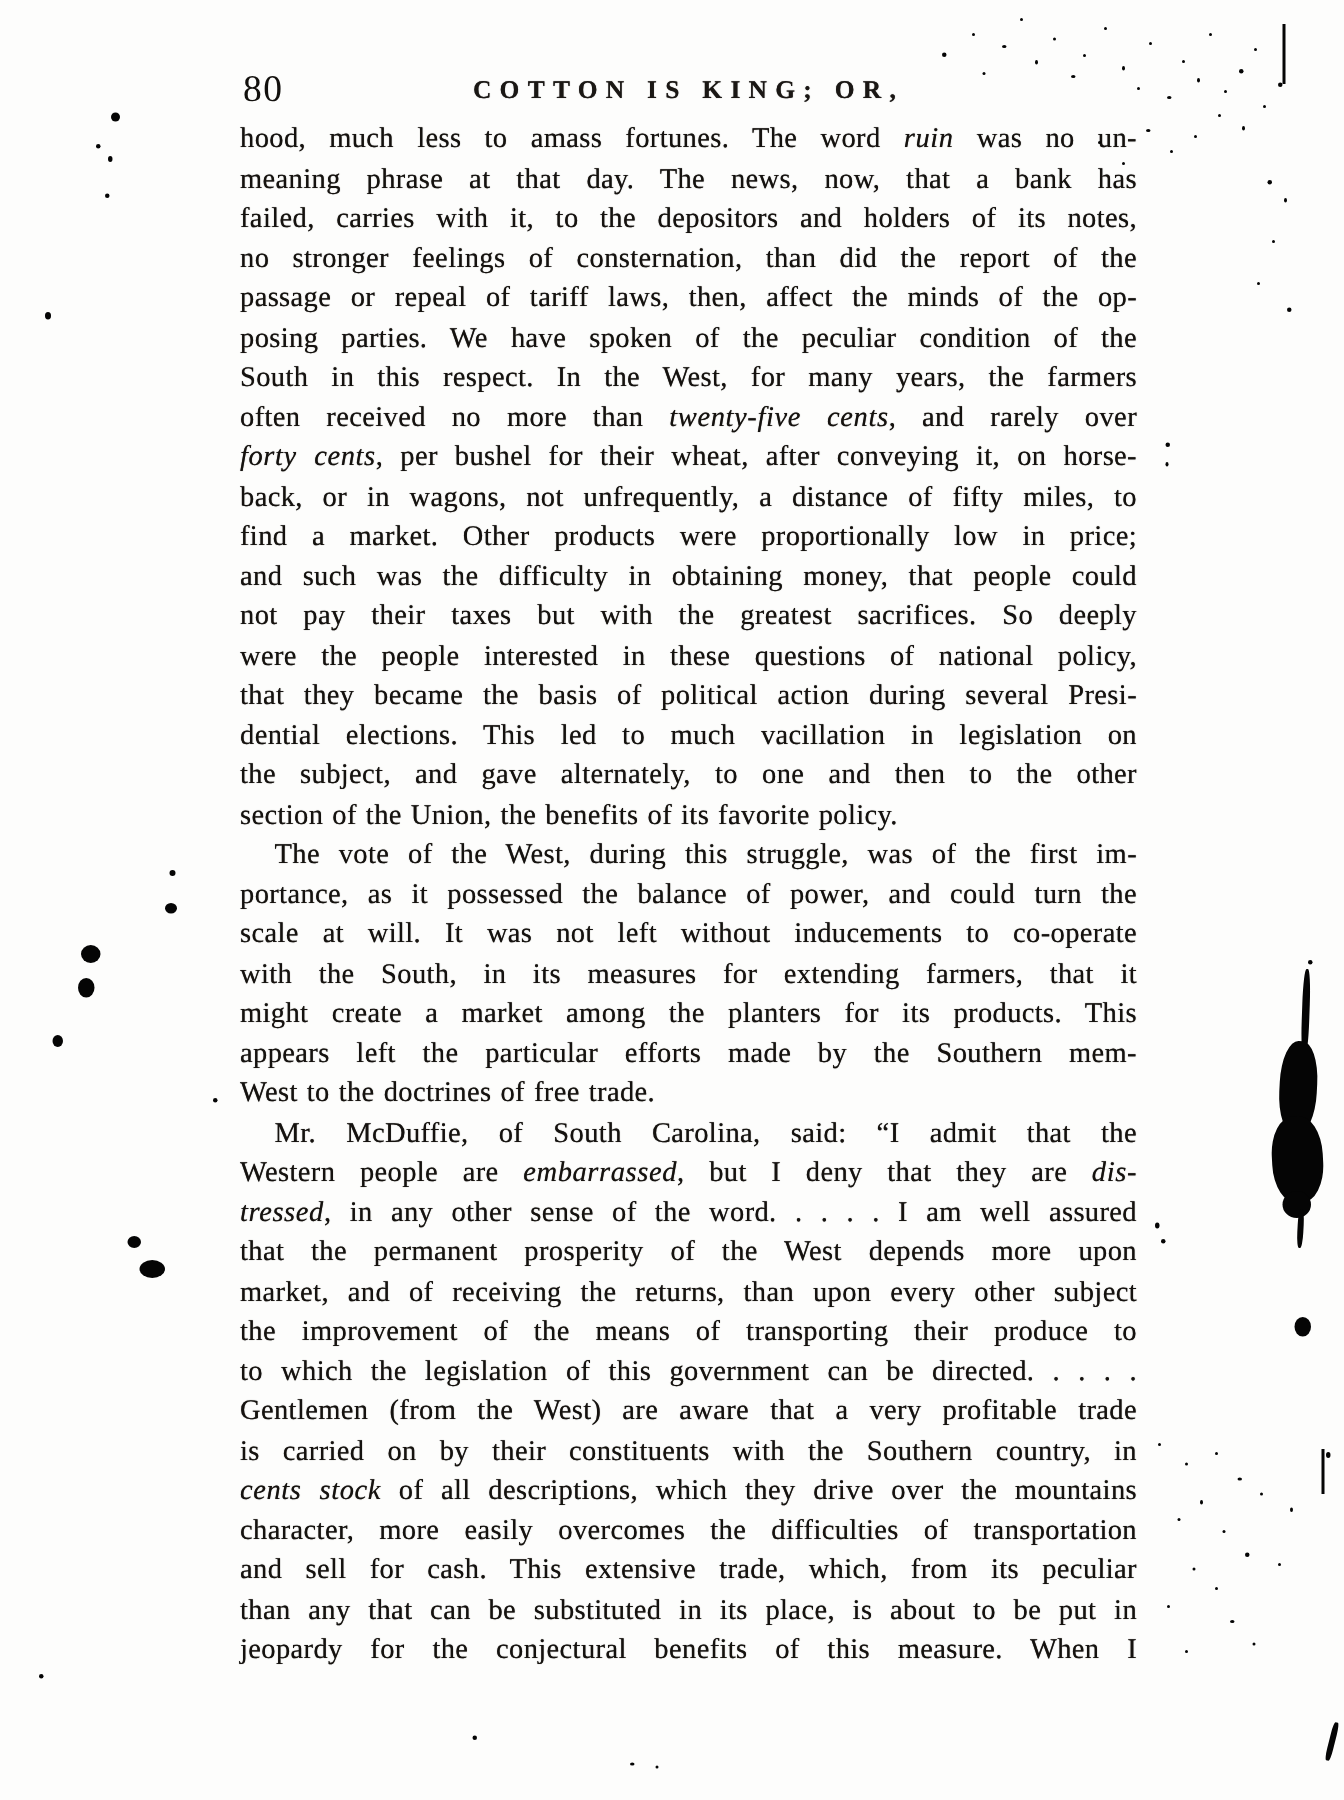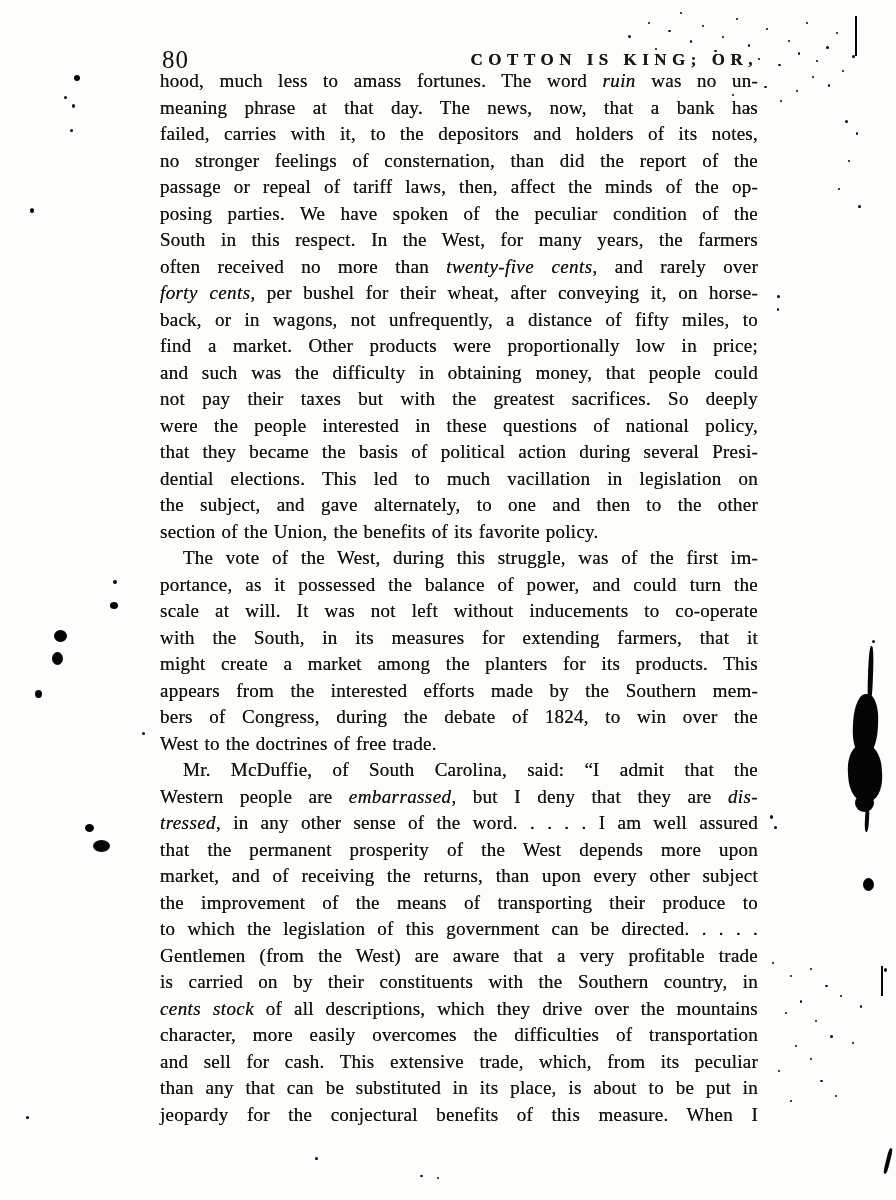--- a/index.html
+++ b/index.html
@@ -26,33 +26,33 @@
   .page-number {
     position: absolute;
     left: 2px;
     top: 2px;
     font-size: 25px;
     letter-spacing: 1px;
     color: #12100d;
   }
   .running-title {
     display: block;
-    text-align: right;
+    text-align: center;
     padding-top: 6px;
     font-size: 17px;
     font-weight: bold;
     letter-spacing: 5.5px;
     white-space: nowrap;
     color: #1a1714;
     text-shadow: 0 0 0.5px rgba(20,18,15,0.8);
   }
   .body-text {
     position: absolute;
     left: 160px;
-    top: 68px;
+    top: 80px;
     width: 598px;
     font-size: 19px;
     line-height: 26.5px;
     letter-spacing: 0.25px;
     word-spacing: 1px;
     text-shadow: 0 0 0.5px rgba(25,22,18,0.85);
   }
   .line {
     text-align: justify;
     text-align-last: justify;
@@ -107,22 +107,21 @@
       <div class="line"><span>were the people interested in these questions of national policy,</span></div>
       <div class="line"><span>that they became the basis of political action during several Presi-</span></div>
       <div class="line"><span>dential elections.  This led to much vacillation in legislation on</span></div>
       <div class="line"><span>the subject, and gave alternately, to one and then to the other</span></div>
       <div class="line endline"><span>section of the Union, the benefits of its favorite policy.</span></div>
       <div class="line indent"><span>The vote of the West, during this struggle, was of the first im-</span></div>
       <div class="line"><span>portance, as it possessed the balance of power, and could turn the</span></div>
       <div class="line"><span>scale at will.  It was not left without inducements to co-operate</span></div>
       <div class="line"><span>with the South, in its measures for extending farmers, that it</span></div>
       <div class="line"><span>might create a market among the planters for its products.  This</span></div>
-      <div class="line"><span>appears from the interested efforts made by the Southern mem-</span></div>
-      <div class="line"><span>bers of Congress, during the debate of 1824, to win over the</span></div>
+      <div class="line"><span>appears left the particular efforts made by the Southern mem-</span></div>
       <div class="line endline"><span>West to the doctrines of free trade.</span></div>
       <div class="line indent"><span>Mr. McDuffie, of South Carolina, said: “I admit that the</span></div>
       <div class="line"><span>Western people are </span><em>embarrassed</em><span>, but I deny that they are </span><em>dis-</em></div>
       <div class="line"><em>tressed</em><span>, in any other sense of the word. . . . .  I am well assured</span></div>
       <div class="line"><span>that the permanent prosperity of the West depends more upon</span></div>
       <div class="line"><span>market, and of receiving the returns, than upon every other subject</span></div>
       <div class="line"><span>the improvement of the means of transporting their produce to</span></div>
       <div class="line"><span>to which the legislation of this government can be directed. . . . .</span></div>
       <div class="line"><span>Gentlemen (from the West) are aware that a very profitable trade</span></div>
       <div class="line"><span>is carried on by their constituents with the Southern country, in</span></div>

